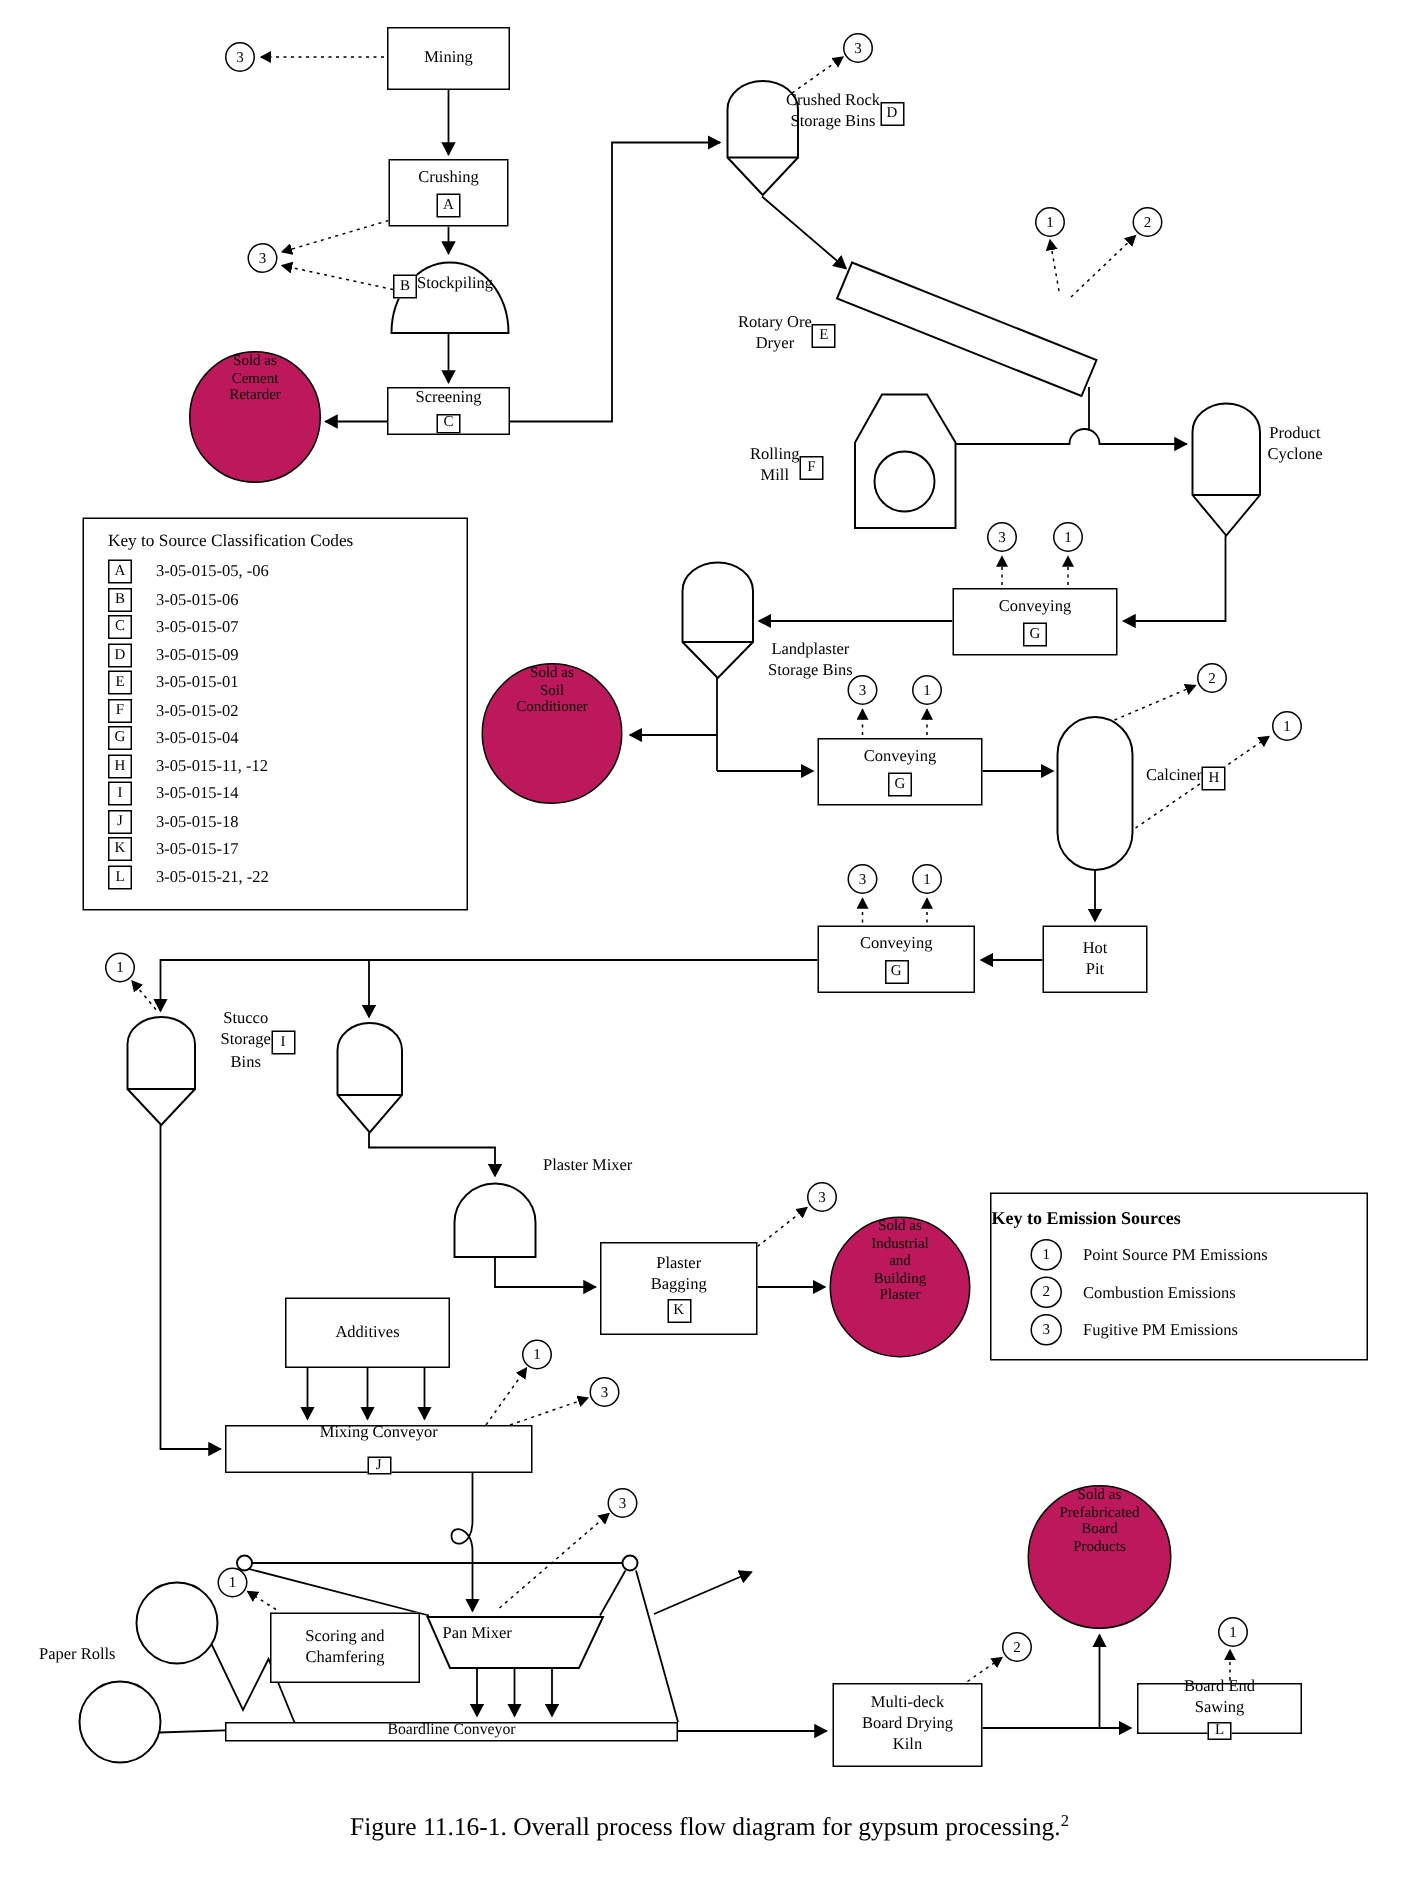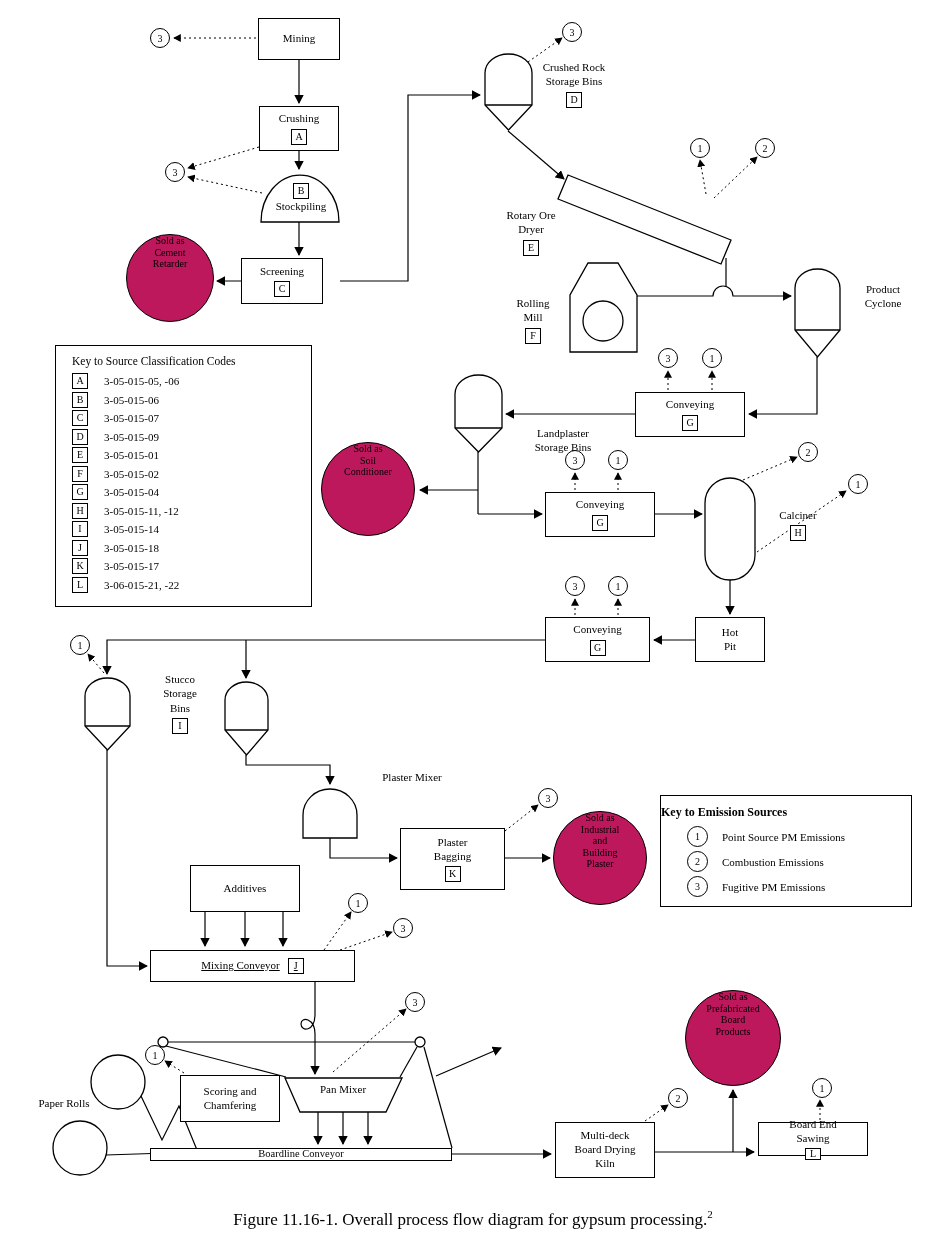--- a/index.html
+++ b/index.html
@@ -2,23 +2,23 @@
 <html><head>
 <meta charset="utf-8">
 <style>
   html,body { margin:0; padding:0; background:#fff; }
   .stage { position:relative; width:946px; height:1255px; background:#fff;
            font-family:"Liberation Serif", serif; color:#000; overflow:hidden; }
   .stage svg { position:absolute; left:0; top:0; }
   .box { position:absolute; border:1.3px solid #000; background:#fff;
          display:flex; flex-direction:column; align-items:center; justify-content:center;
          text-align:center; font-size:11px; line-height:1.25; white-space:pre-line; box-sizing:border-box; }
-  .box.row { flex-direction:row; gap:8px;text-decoration:underline; }
+  .box.row { flex-direction:column; gap:8px; }
   .lbl { position:absolute; text-align:center; font-size:11px; line-height:1.3;
-         white-space:pre-line; display:flex; flex-direction:column; align-items:center; }
+         white-space:pre-line; display:flex; flex-direction:row; align-items:center; }
   .badge { display:inline-flex; align-items:center; justify-content:center;
            width:14px; height:14px; border:1px solid #000; font-size:10px; line-height:1;
            background:#fff; margin-top:3px; }
   .circle-node { position:absolute; border:1.3px solid #000; border-radius:50%; background:#be185d;
            display:flex; align-items:flex-start; justify-content:center; text-align:center;
            font-size:10px; line-height:1.15; white-space:pre-line; box-sizing:border-box; }
   .ecirc { position:absolute; width:20px; height:20px; border:1px solid #000; border-radius:50%;
            background:#fff; display:flex; align-items:center; justify-content:center;
            font-size:10px; box-sizing:border-box; }
   .keybox { position:absolute; border:1.3px solid #000; background:#fff; box-sizing:border-box; }
@@ -136,21 +136,21 @@
     <path d="M820,1120 L820,1100" marker-end="url(#arr)"></path>
   </g>
 </svg>
 
 <div class="box" style="left:258px;top:18px;width:82px;height:42px"><span>Mining</span></div>
 
 <div class="box" style="left:259px;top:106px;width:80px;height:45px"><span>Crushing</span><span class="badge">A</span></div>
 
 <div class="lbl" style="left:262px;top:180px;width:78px"><span class="badge">B</span><span>Stockpiling</span></div>
 
-<div class="box" style="left:241px;top:258px;width:82px;height:46px"><span>Screening</span><span class="badge">C</span></div>
+<div class="box" style="left:258px;top:258px;width:82px;height:32px"><span>Screening</span><span class="badge">C</span></div>
 
 <div class="circle-node" style="left:126px;top:234px;width:88px;height:88px"><span>Sold as
 Cement
 Retarder</span></div>
 
 <div class="lbl" style="left:524px;top:60px;width:100px"><span>Crushed Rock
 Storage Bins</span><span class="badge">D</span></div>
 
 <div class="lbl" style="left:492px;top:208px;width:78px"><span>Rotary Ore
 Dryer</span><span class="badge">E</span></div>
@@ -283,21 +283,21 @@
   <div class="scc-row">
         <span class="badge">J</span>
         <span>3-05-015-18</span>
       </div>
   <div class="scc-row">
         <span class="badge">K</span>
         <span>3-05-015-17</span>
       </div>
   <div class="scc-row">
         <span class="badge">L</span>
-        <span>3-06-015-21, -22</span>
+        <span>3-05-015-21, -22</span>
       </div>
 </div>
 
 <div class="keybox" style="left:660px;top:795px;width:252px;height:112px">
   <div class="ekey-title">Key to Emission Sources</div>
   <div class="ekey-row">
         <span class="kcirc">1</span>
         <span>Point Source PM Emissions</span>
       </div>
   <div class="ekey-row">

